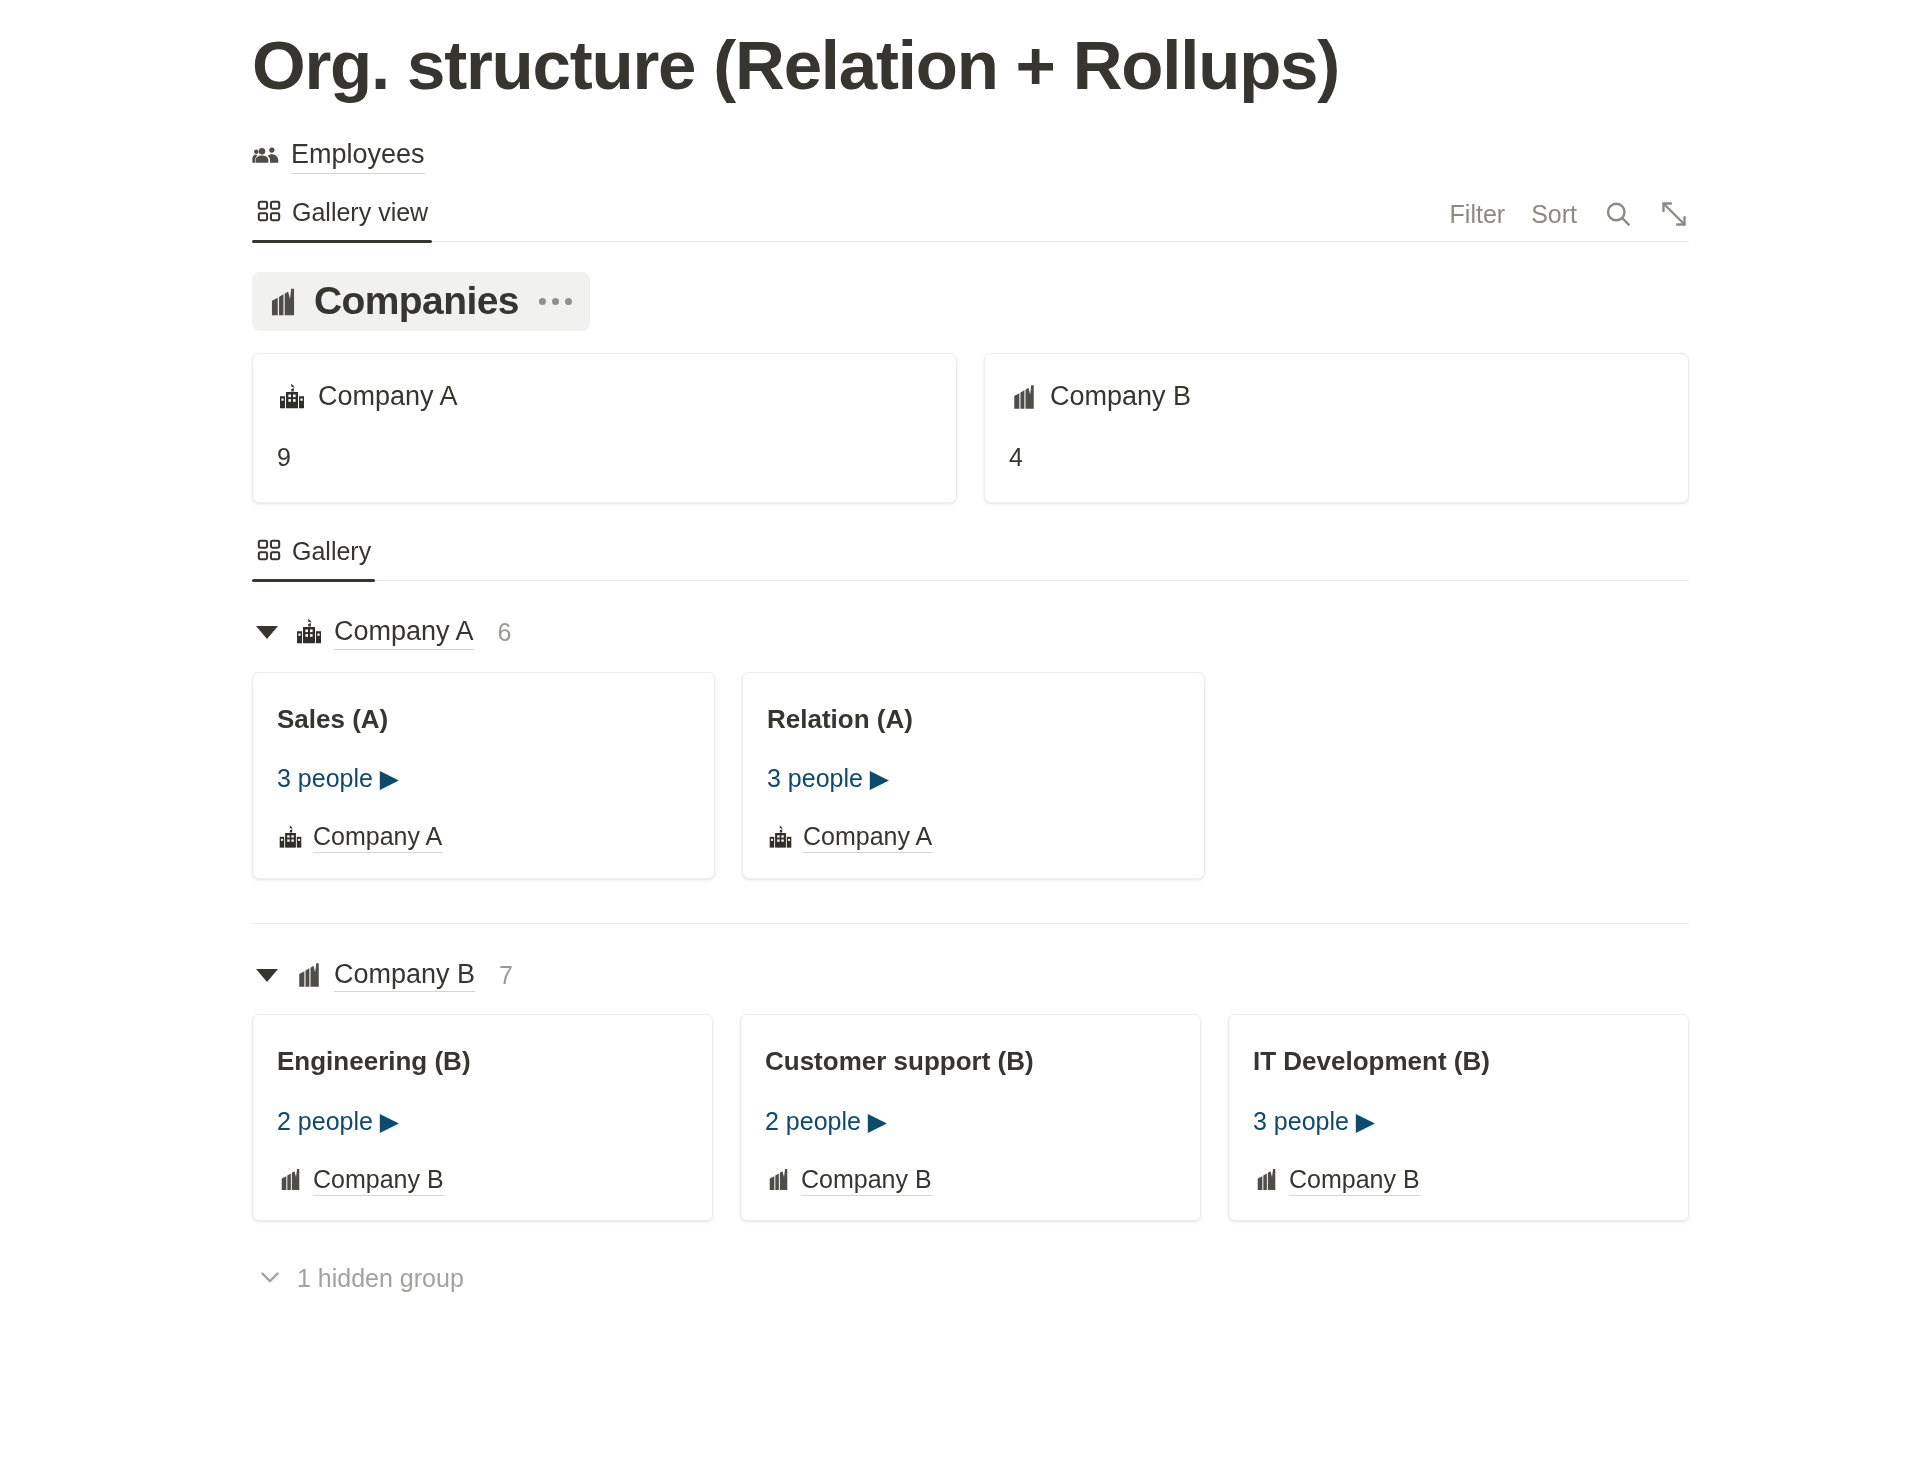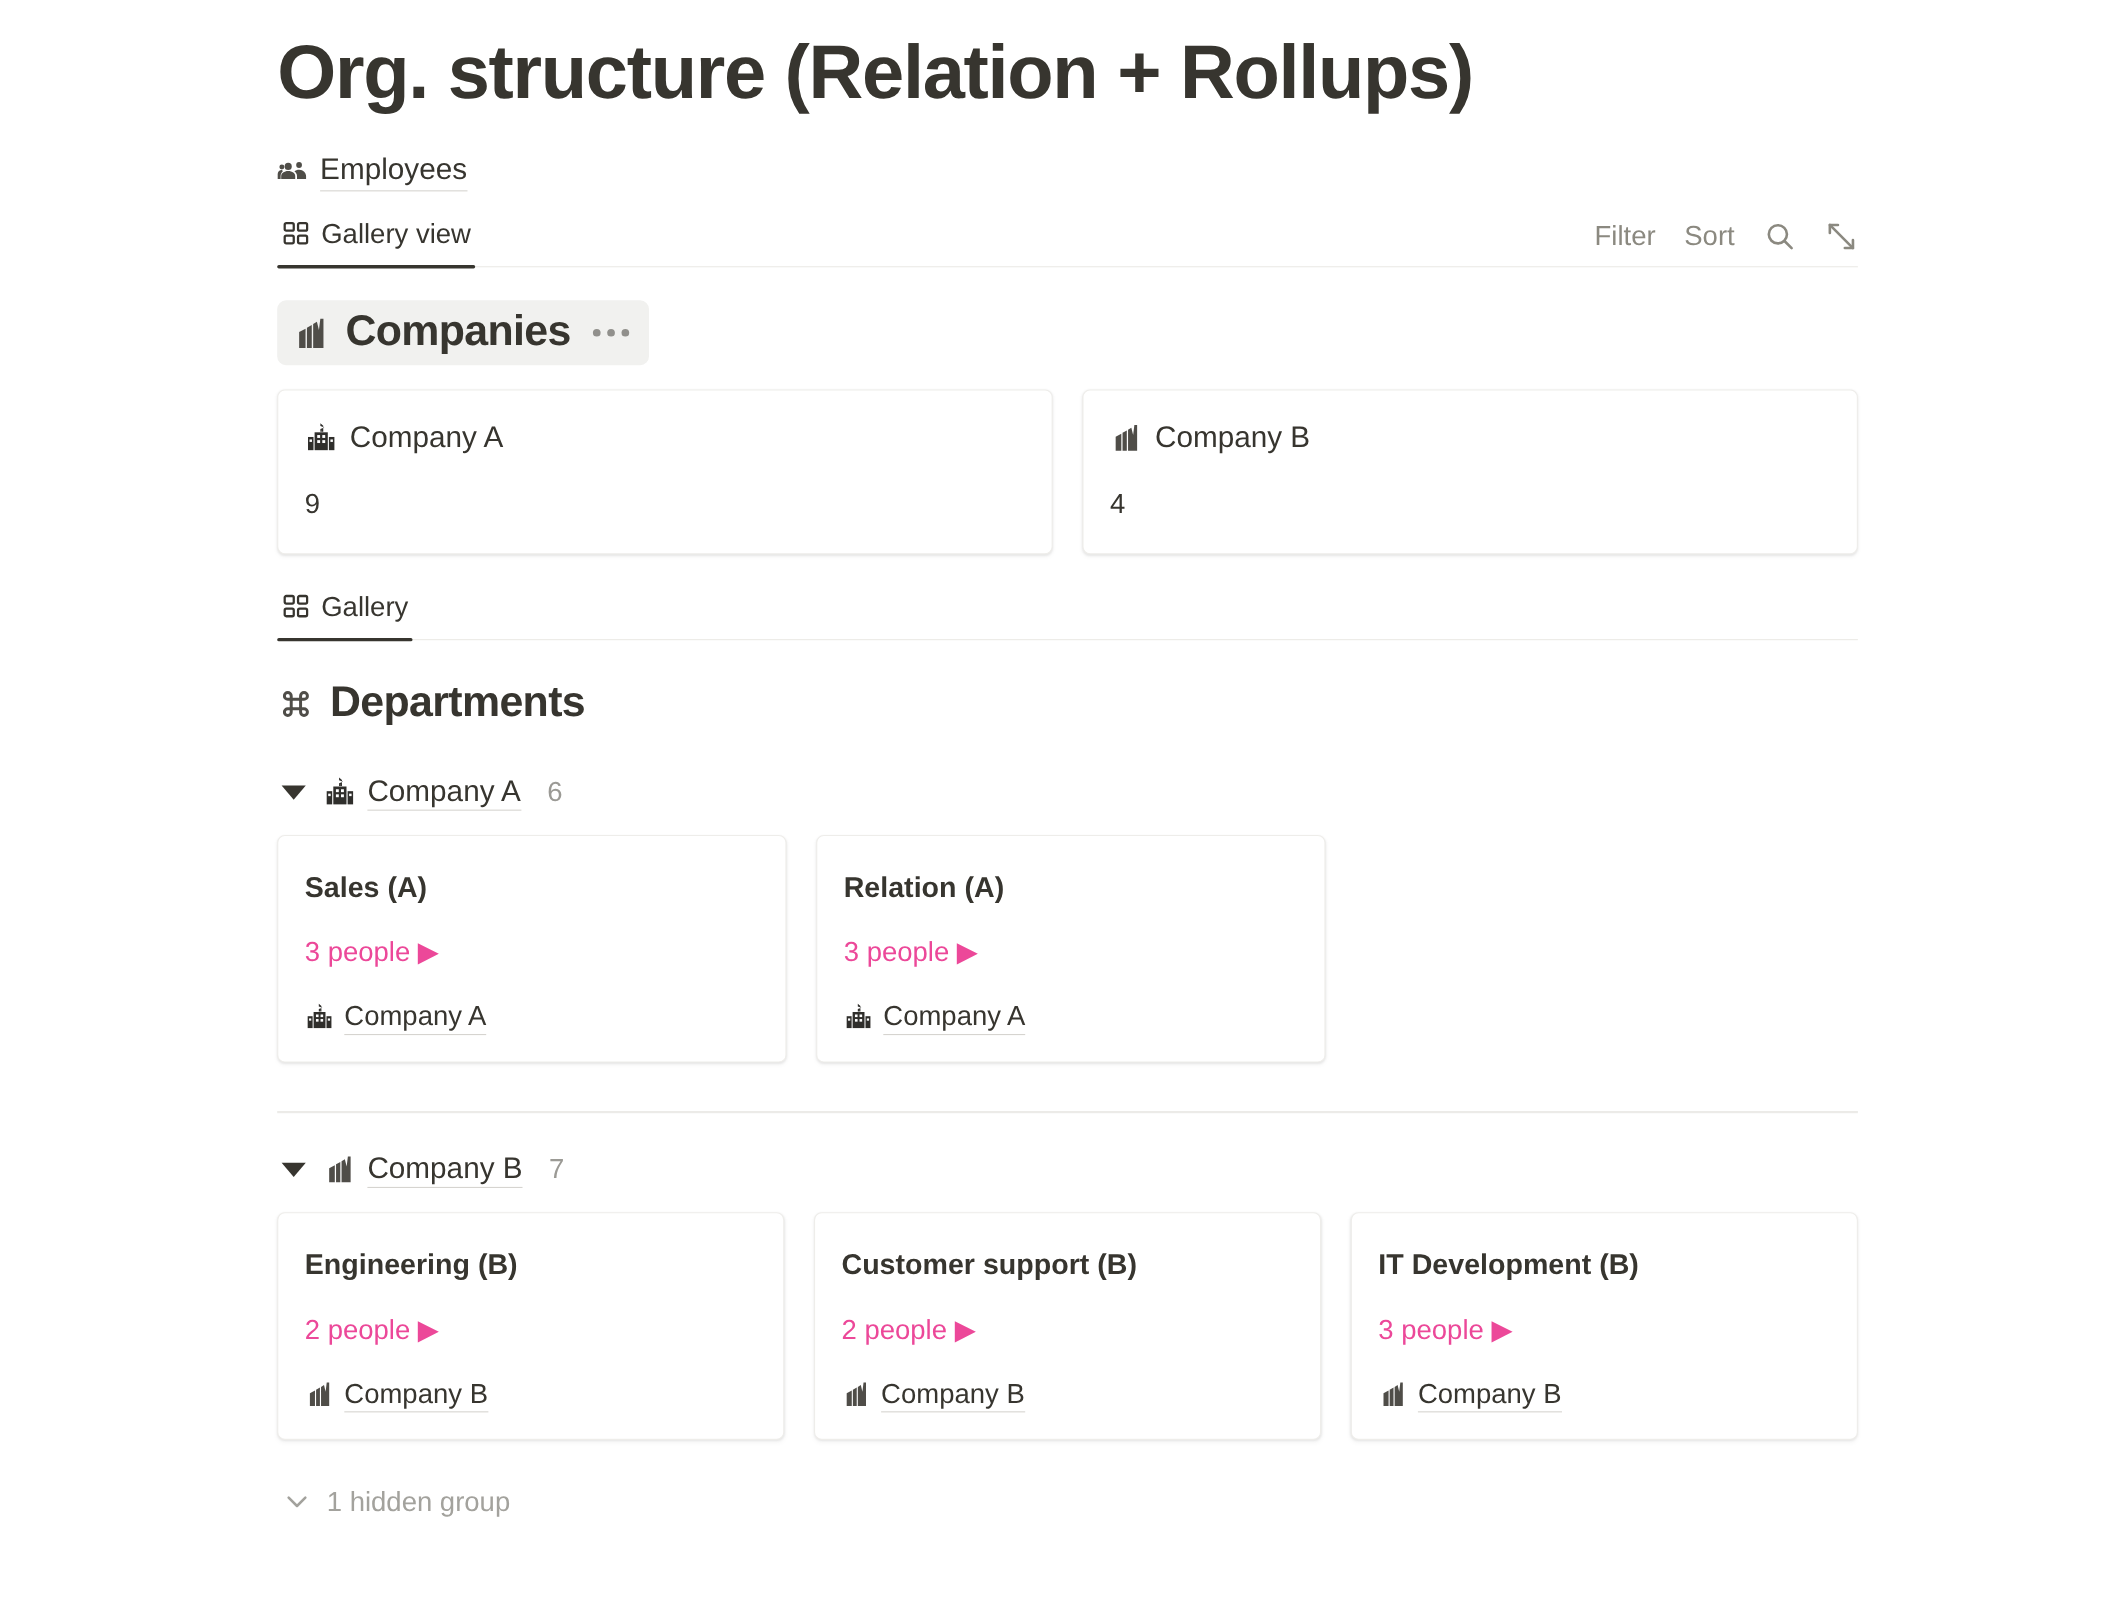--- a/index.html
+++ b/index.html
@@ -162,21 +162,21 @@
     gap: 11px;
   }
   .card-title {
     font-size: 27px;
     color: #37352f;
     line-height: 1.25;
   }
   .card-title.bold { font-weight: 700; font-size: 26px; }
   .card-prop {
     font-size: 25px;
-    color: #ec4899;
+    color: #0c4a6e;
     margin-top: 28px;
     line-height: 1.2;
   }
   .card-prop.num { color: #37352f; }
   .rel-row {
     display: inline-flex;
     align-items: center;
     gap: 9px;
     margin-top: 28px;
     cursor: pointer;
@@ -371,32 +371,20 @@
               <rect x="13.8" y="13.2" width="7.6" height="6.4" rx="1.3"></rect>
             </svg>
           </span>
           <span class="lbl">Gallery</span>
         </div>
       </div>
       <div class="viewactions"></div>
     </div>
 
     
-    <div class="section-head plain">
-      <span>
-        <svg width="34" height="34" viewBox="0 0 24 24" fill="none" stroke="#4f4d48" stroke-width="1.9">
-          <path d="M9.0 9.0h6.0v6.0h-6.0z"></path>
-          <path d="M9.0 9.0h-2.2a2.2 2.2 0 1 1 2.2-2.2z"></path>
-          <path d="M15.0 9.0h2.2a2.2 2.2 0 1 0-2.2-2.2z"></path>
-          <path d="M9.0 15.0h-2.2a2.2 2.2 0 1 0 2.2 2.2z"></path>
-          <path d="M15.0 15.0h2.2a2.2 2.2 0 1 1-2.2 2.2z"></path>
-        </svg>
-      </span>
-      <span class="stitle">Departments</span>
-    </div>
 
     
     <div class="group-head">
       <span class="caret"></span>
       <span class="group-link">
         <span>
           <svg width="30" height="30" viewBox="0 0 24 24" fill="#2f2e2b">
             <path d="M11.4 1.4v2.1l2.9 1.0-2.9 1.1v2.0h1.0V6.1h.1v1.5h1.0V3.2z"></path>
             <rect x="2.4" y="11.4" width="4.0" height="9.6"></rect>
             <rect x="17.6" y="11.4" width="4.0" height="9.6"></rect>

